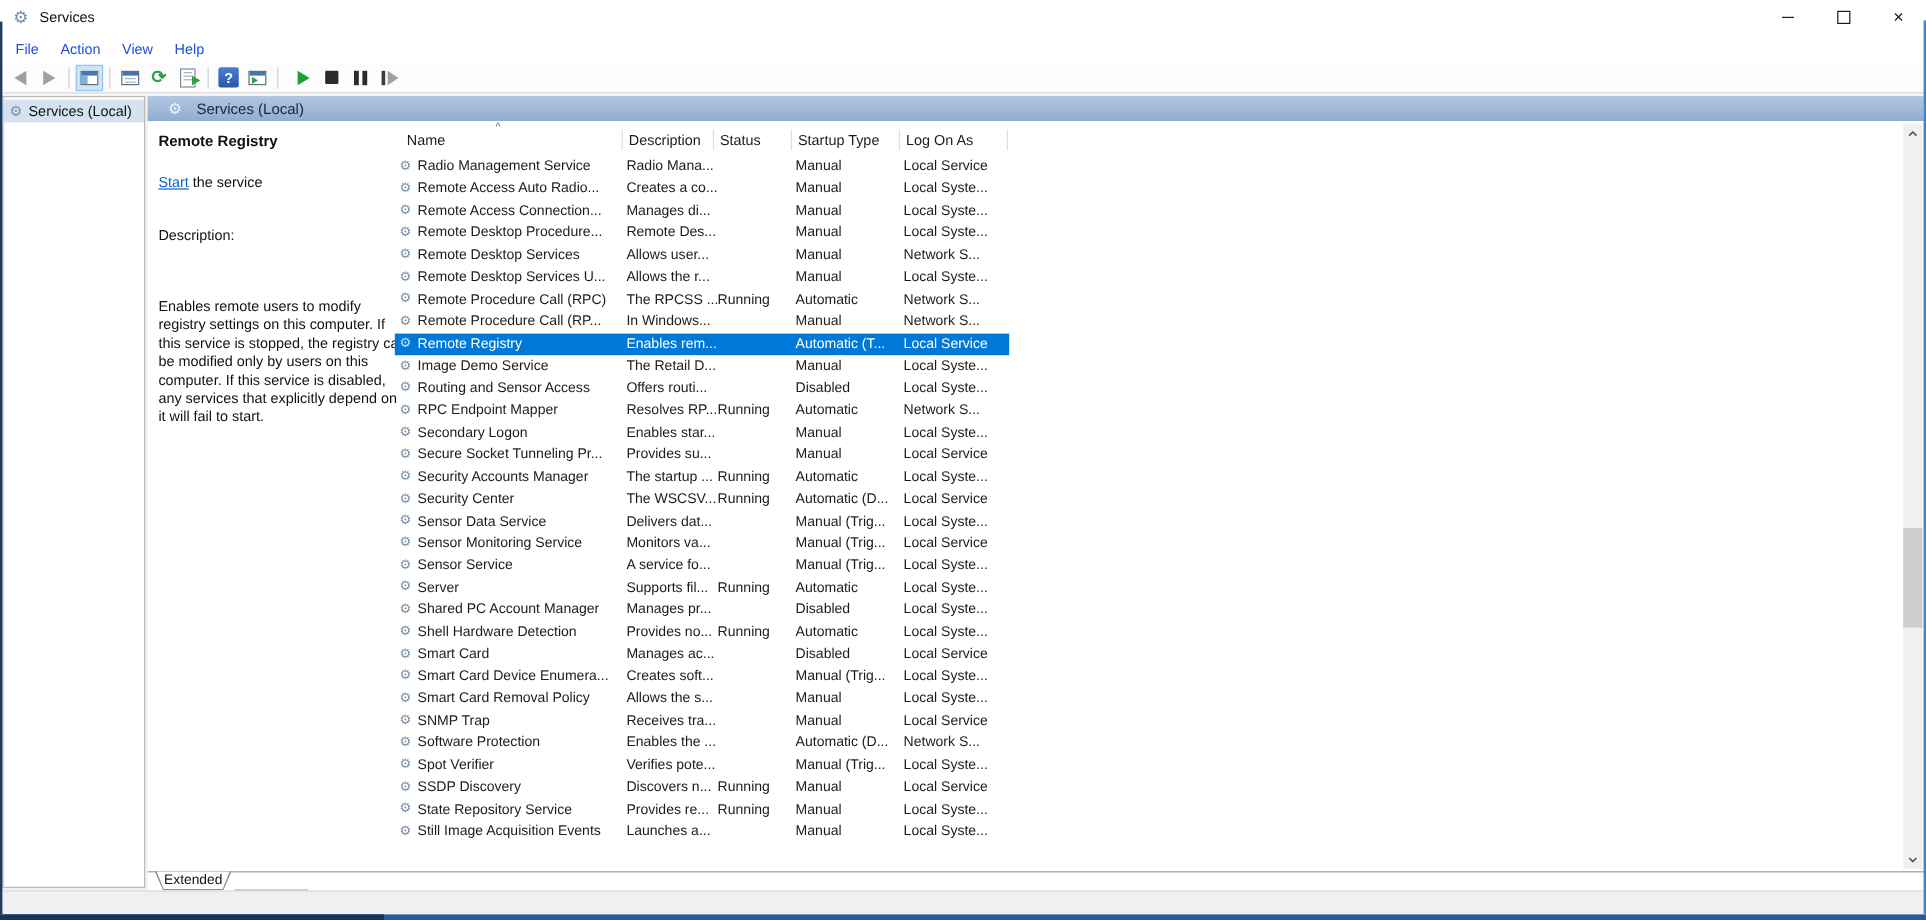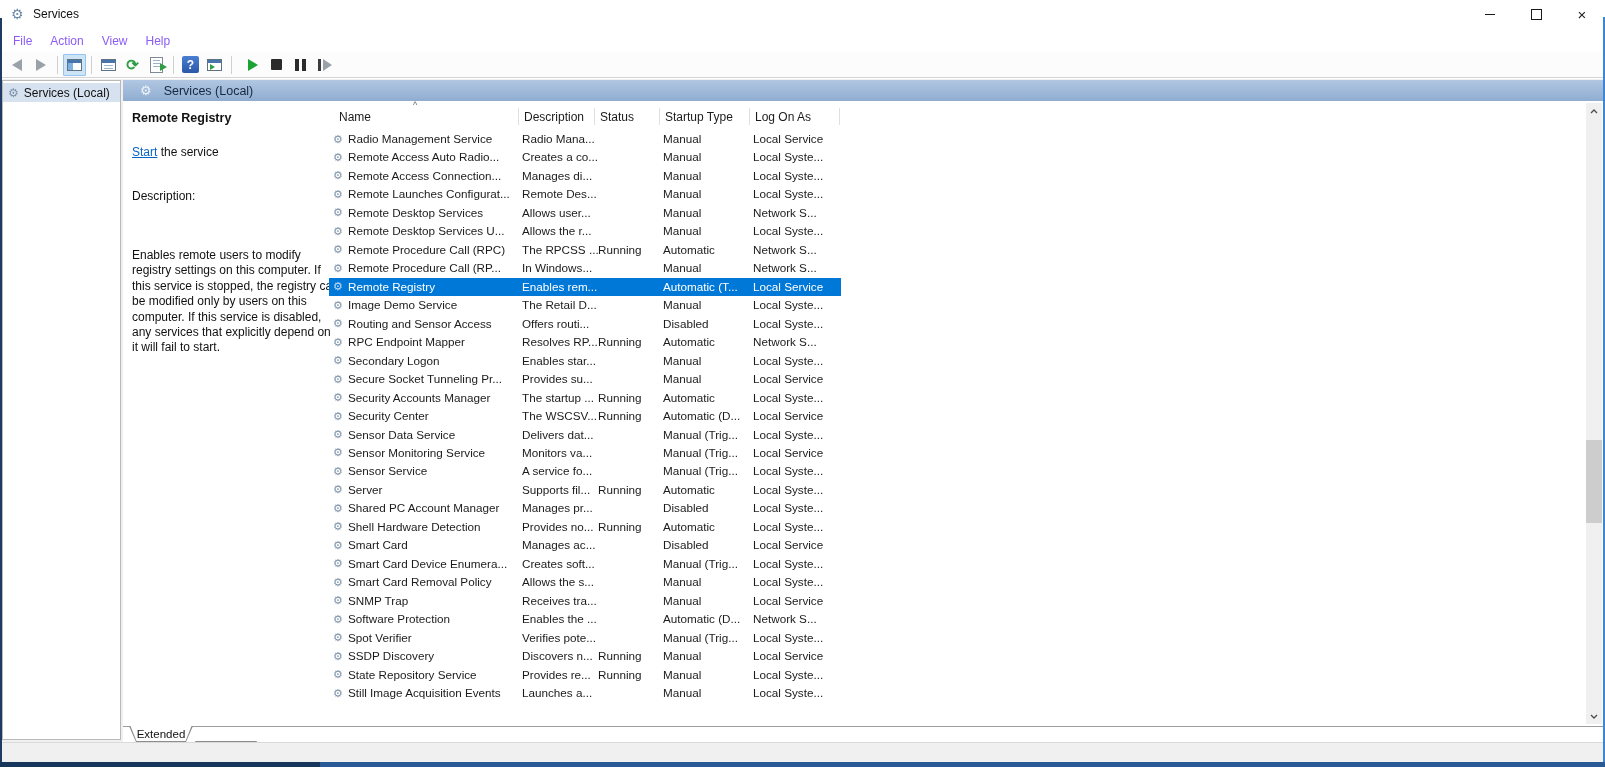--- a/index.html
+++ b/index.html
@@ -12,21 +12,21 @@
   .titlebar{left:0;top:0;right:0;height:29px;background:#fff;}
   .title-gear{left:11px;top:5px;font-size:14px;color:#6d8aa8;line-height:18px;}
   .title-text{left:33px;top:7px;font-size:12px;color:#111;}
   .cap-btn{top:0;width:46px;height:29px;display:flex;align-items:center;justify-content:center;}
   .cap-min{right:92px;} .cap-max{right:46px;} .cap-close{right:0;}
   .glyph-min{width:10px;height:1px;background:#1a1a1a;}
   .glyph-max{width:9px;height:9px;border:1px solid #1a1a1a;}
   .glyph-close{font-size:15px;color:#1a1a1a;line-height:15px;}
 
   .menubar{left:0;top:29px;right:0;height:23px;background:#fff;display:flex;align-items:center;padding-left:4px;}
-  .menu-item{font-size:12px;color:#8b5cf6;padding:3px 9px;}
+  .menu-item{font-size:12px;color:#1d4ed8;padding:3px 9px;}
 
   .toolbar{left:0;top:52px;right:0;height:26px;background:#fcfcfc;border-bottom:1px solid #d4d4d4;
            display:flex;align-items:center;padding-left:5px;gap:1px;box-sizing:border-box;}
   .tb-btn{width:23px;height:22px;display:flex;align-items:center;justify-content:center;box-sizing:border-box;}
   .tb-btn.toggled{background:#cde4f7;border:1px solid #92c4ef;border-radius:1px;}
   .tb-sep{width:1px;height:18px;background:#d0d0d0;margin:0 4px;}
   .arrow-ico{width:0;height:0;border-top:6px solid transparent;border-bottom:6px solid transparent;}
   .arrow-back{border-right:10px solid #9aa1a8;}
   .arrow-fwd{border-left:10px solid #9aa1a8;}
   .win-ico{width:15px;height:12px;border:1px solid #607182;background:#fff;position:relative;box-sizing:border-box;}
@@ -250,21 +250,21 @@
     <span class="cell c-gear">⚙</span>
     <span class="cell c-name">Remote Access Connection...</span>
     <span class="cell c-desc">Manages di...</span>
     <span class="cell c-status"></span>
     <span class="cell c-startup">Manual</span>
     <span class="cell c-logon">Local Syste...</span>
   </div>
 
   <div class="row">
     <span class="cell c-gear">⚙</span>
-    <span class="cell c-name">Remote Launches Configurat...</span>
+    <span class="cell c-name">Remote Desktop Procedure...</span>
     <span class="cell c-desc">Remote Des...</span>
     <span class="cell c-status"></span>
     <span class="cell c-startup">Manual</span>
     <span class="cell c-logon">Local Syste...</span>
   </div>
 
   <div class="row">
     <span class="cell c-gear">⚙</span>
     <span class="cell c-name">Remote Desktop Services</span>
     <span class="cell c-desc">Allows user...</span>

